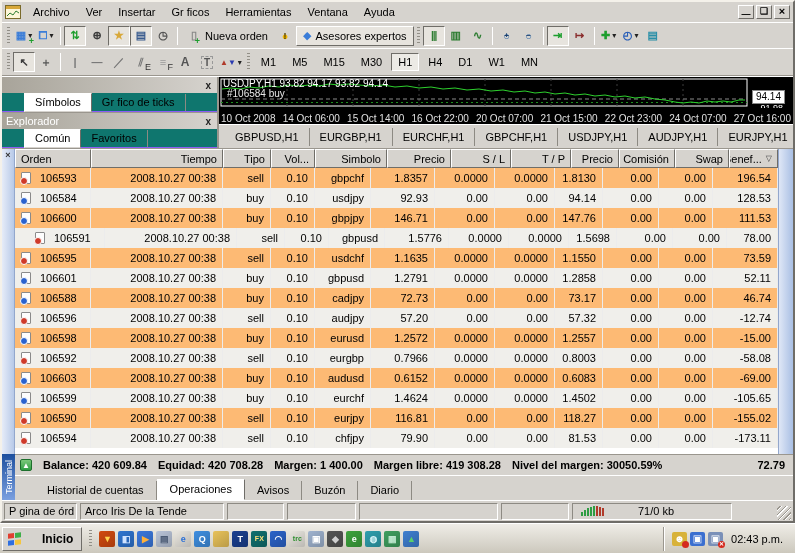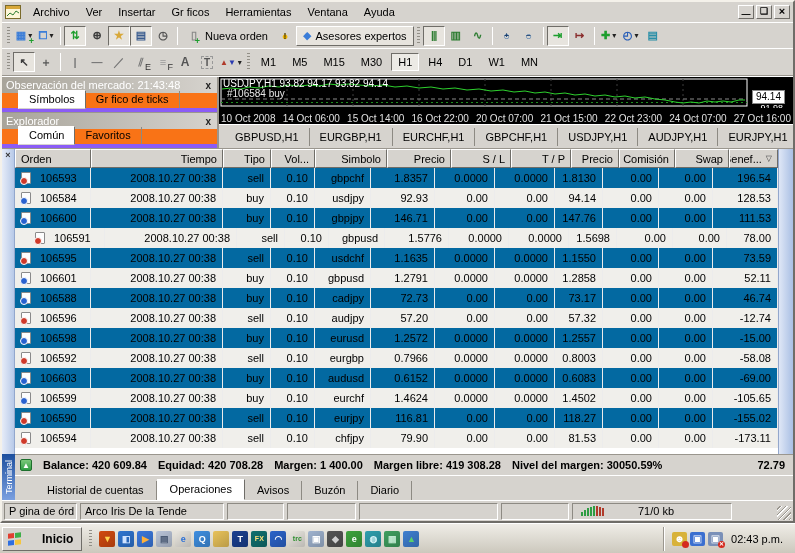--- a/index.html
+++ b/index.html
@@ -35,22 +35,22 @@
   .lbl-btn.lit { border:1px solid; border-color:#fff #6f6d68 #6f6d68 #fff; background:#e7e4de; }
   .tf { padding:2px 7px; margin:0 1px; }
   .tf.active { border:1px solid; border-color:#6f6d68 #fff #fff #6f6d68; background:#eceae5; padding:2px 6px; }
   
   .mid { height:72px; display:flex; border-top:1px solid #fff; }
   .left-panels { width:217px; display:flex; flex-direction:column; border-right:2px solid #9a968e; }
   .panel { flex:1; display:flex; flex-direction:column; border-bottom:1px solid #9a968e; }
   .ptitle { height:16px; display:flex; align-items:center; color:#fff; padding:0 4px;
             background:linear-gradient(to right,#a8a49a,#d6d3ce); white-space:nowrap; overflow:hidden; }
   .pclose { margin-left:auto; color:#222; font-weight:bold; font-size:10px; padding:0 2px; }
-  .ptabs { height:19px; display:flex; align-items:flex-end; padding-left:16px; background:#f97316;
-           border-bottom:4px solid #8b5cf6; }
+  .ptabs { height:19px; display:flex; align-items:flex-end; padding-left:22px; background:#0f766e;
+           border-bottom:1px solid #8b5cf6; }
   .ptabs .li { padding:2px 10px 3px 10px; border-right:1px solid #8d8a83; white-space:nowrap; }
   .ptabs .li.active { background:#fff; border:1px solid; border-color:#fff #6f6d68 #d6d3ce #fff;
                       font-weight:normal; position:relative; top:1px; }
   .chart-zone { flex:1; display:flex; flex-direction:column; min-width:0; }
   .chart { height:48px; background:#000; position:relative; overflow:hidden; }
   .chart-info { position:absolute; left:4px; top:1px; color:#fff; font-size:10px; white-space:nowrap; }
   .chart-order-tag { position:absolute; left:8px; top:11px; color:#e8e8e8; font-size:10px; }
   .price-box { position:absolute; right:8px; top:13px; background:#fff; color:#000; font-size:10px;
                padding:0 3px; line-height:12px; border:1px solid #888; }
   .price-clip { position:absolute; right:10px; top:26px; height:5px; overflow:hidden; color:#fff;
@@ -66,21 +66,21 @@
   .t-left { width:13px; background:linear-gradient(to right,#e6ecf8,#b7c9e8); border-right:1px solid #93a7cc;
             display:flex; flex-direction:column; align-items:center; }
   .t-close { font-size:9px; font-weight:bold; color:#333; line-height:12px; }
   .t-table { flex:1; display:flex; flex-direction:column; background:#fff; min-width:0; }
   .t-header { display:flex; height:19px; background:#d6d3ce; }
   .hcell { border:1px solid; border-color:#fff #6f6d68 #6f6d68 #fff; background:#d6d3ce;
            padding:0 5px; line-height:16px; display:flex; align-items:center; overflow:hidden; white-space:nowrap; }
   .hcell.r { justify-content:flex-end; }
   .sort { margin-left:4px; font-size:8px; color:#444; }
   .t-body { flex:1; overflow:hidden; }
-  .trow { display:flex; height:20px; line-height:20px; background:#0369a1; }
+  .trow { display:flex; height:20px; line-height:20px; background:#fdba74; }
   .trow.alt { background:#f0efeb; }
   .tcell { padding:0 6px; overflow:hidden; white-space:nowrap; border-right:1px solid #ececec; }
   .tcell.r { text-align:right; }
   .doc-ic { display:inline-block; width:10px; height:12px; background:#fdfdfd; border:1px solid #8a8a8a;
             border-radius:1px; position:relative; vertical-align:-2px; margin-right:9px; }
   .doc-ic::after { content:""; position:absolute; left:-2px; bottom:-2px; width:6px; height:6px;
                    border-radius:50%; border:1px solid #fff; }
   .doc-ic.sell::after { background:#cf3a2a; }
   .doc-ic.buy::after  { background:#2a62cf; }
   .t-scroll { width:15px; background:linear-gradient(to right,#dfe7f6,#a9bfe4); border-left:1px solid #93a7cc; }
@@ -291,21 +291,20 @@
           <span class="tf">D1</span>
           <span class="tf">W1</span>
           <span class="tf">MN</span>
         </span>
     </div>
 
     <div class="mid">
       <div class="left-panels">
         <div class="panel">
           <div class="ptitle">
-            <span>Observación del mercado: 21:43:48</span>
             <span class="pclose">x</span>
           </div>
           <div class="ptabs">
               <span class="li active">Símbolos</span>
               <span class="li">Gr fico de ticks</span>
             </div>
         </div>
         <div class="panel">
           <div class="ptitle">
             <span>Explorador</span>

